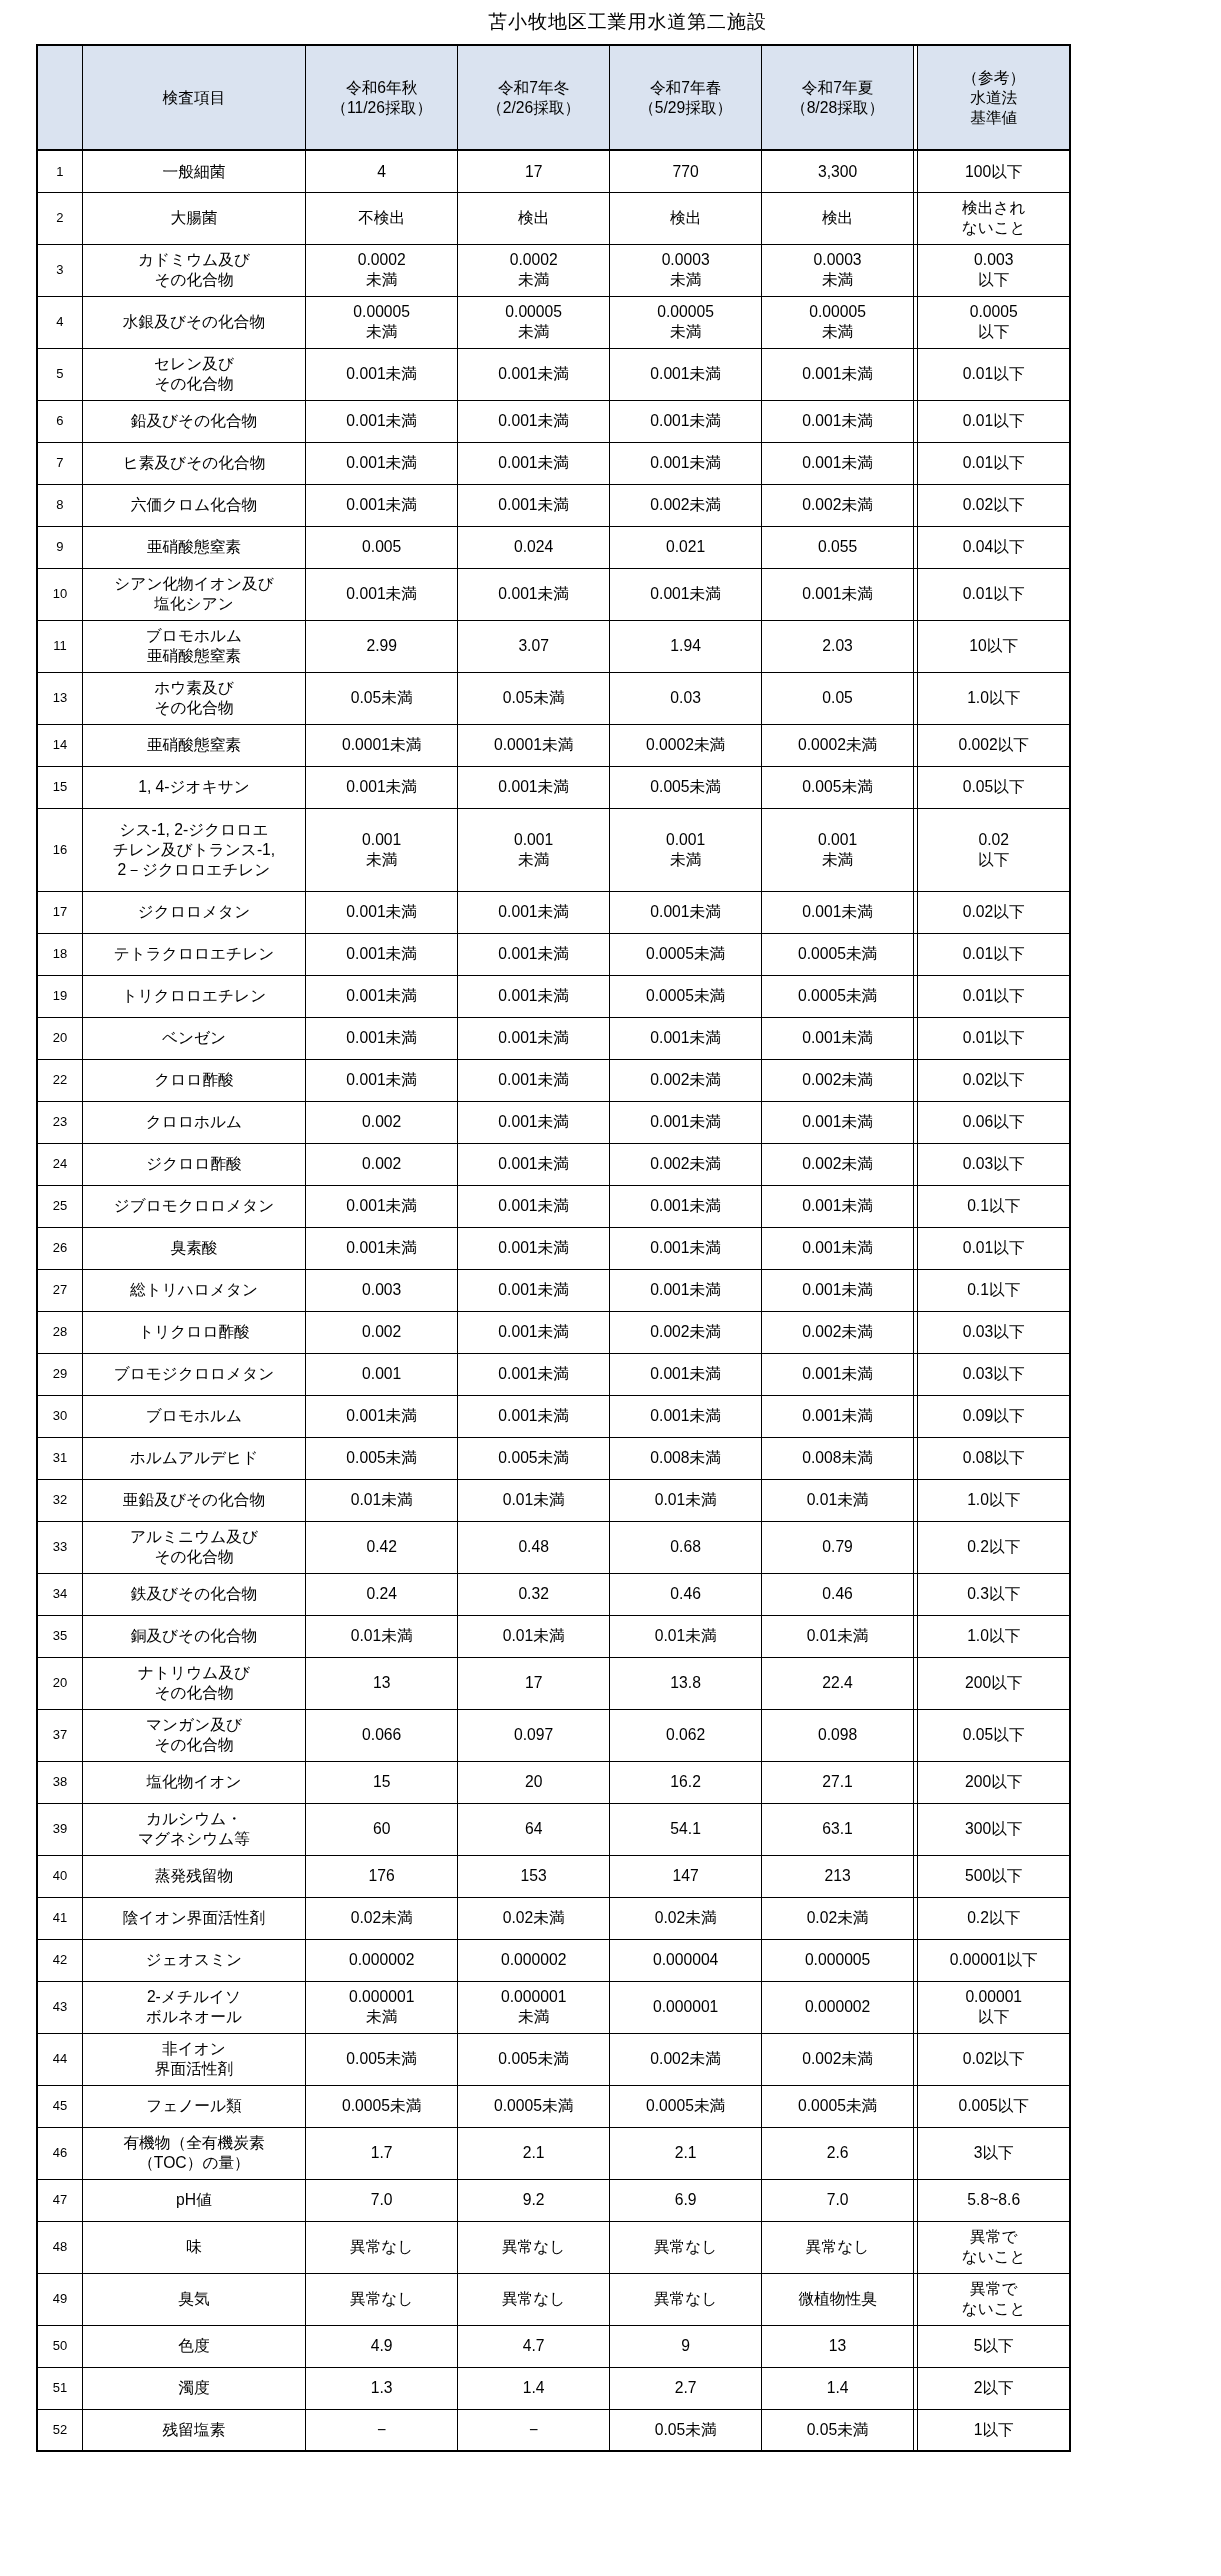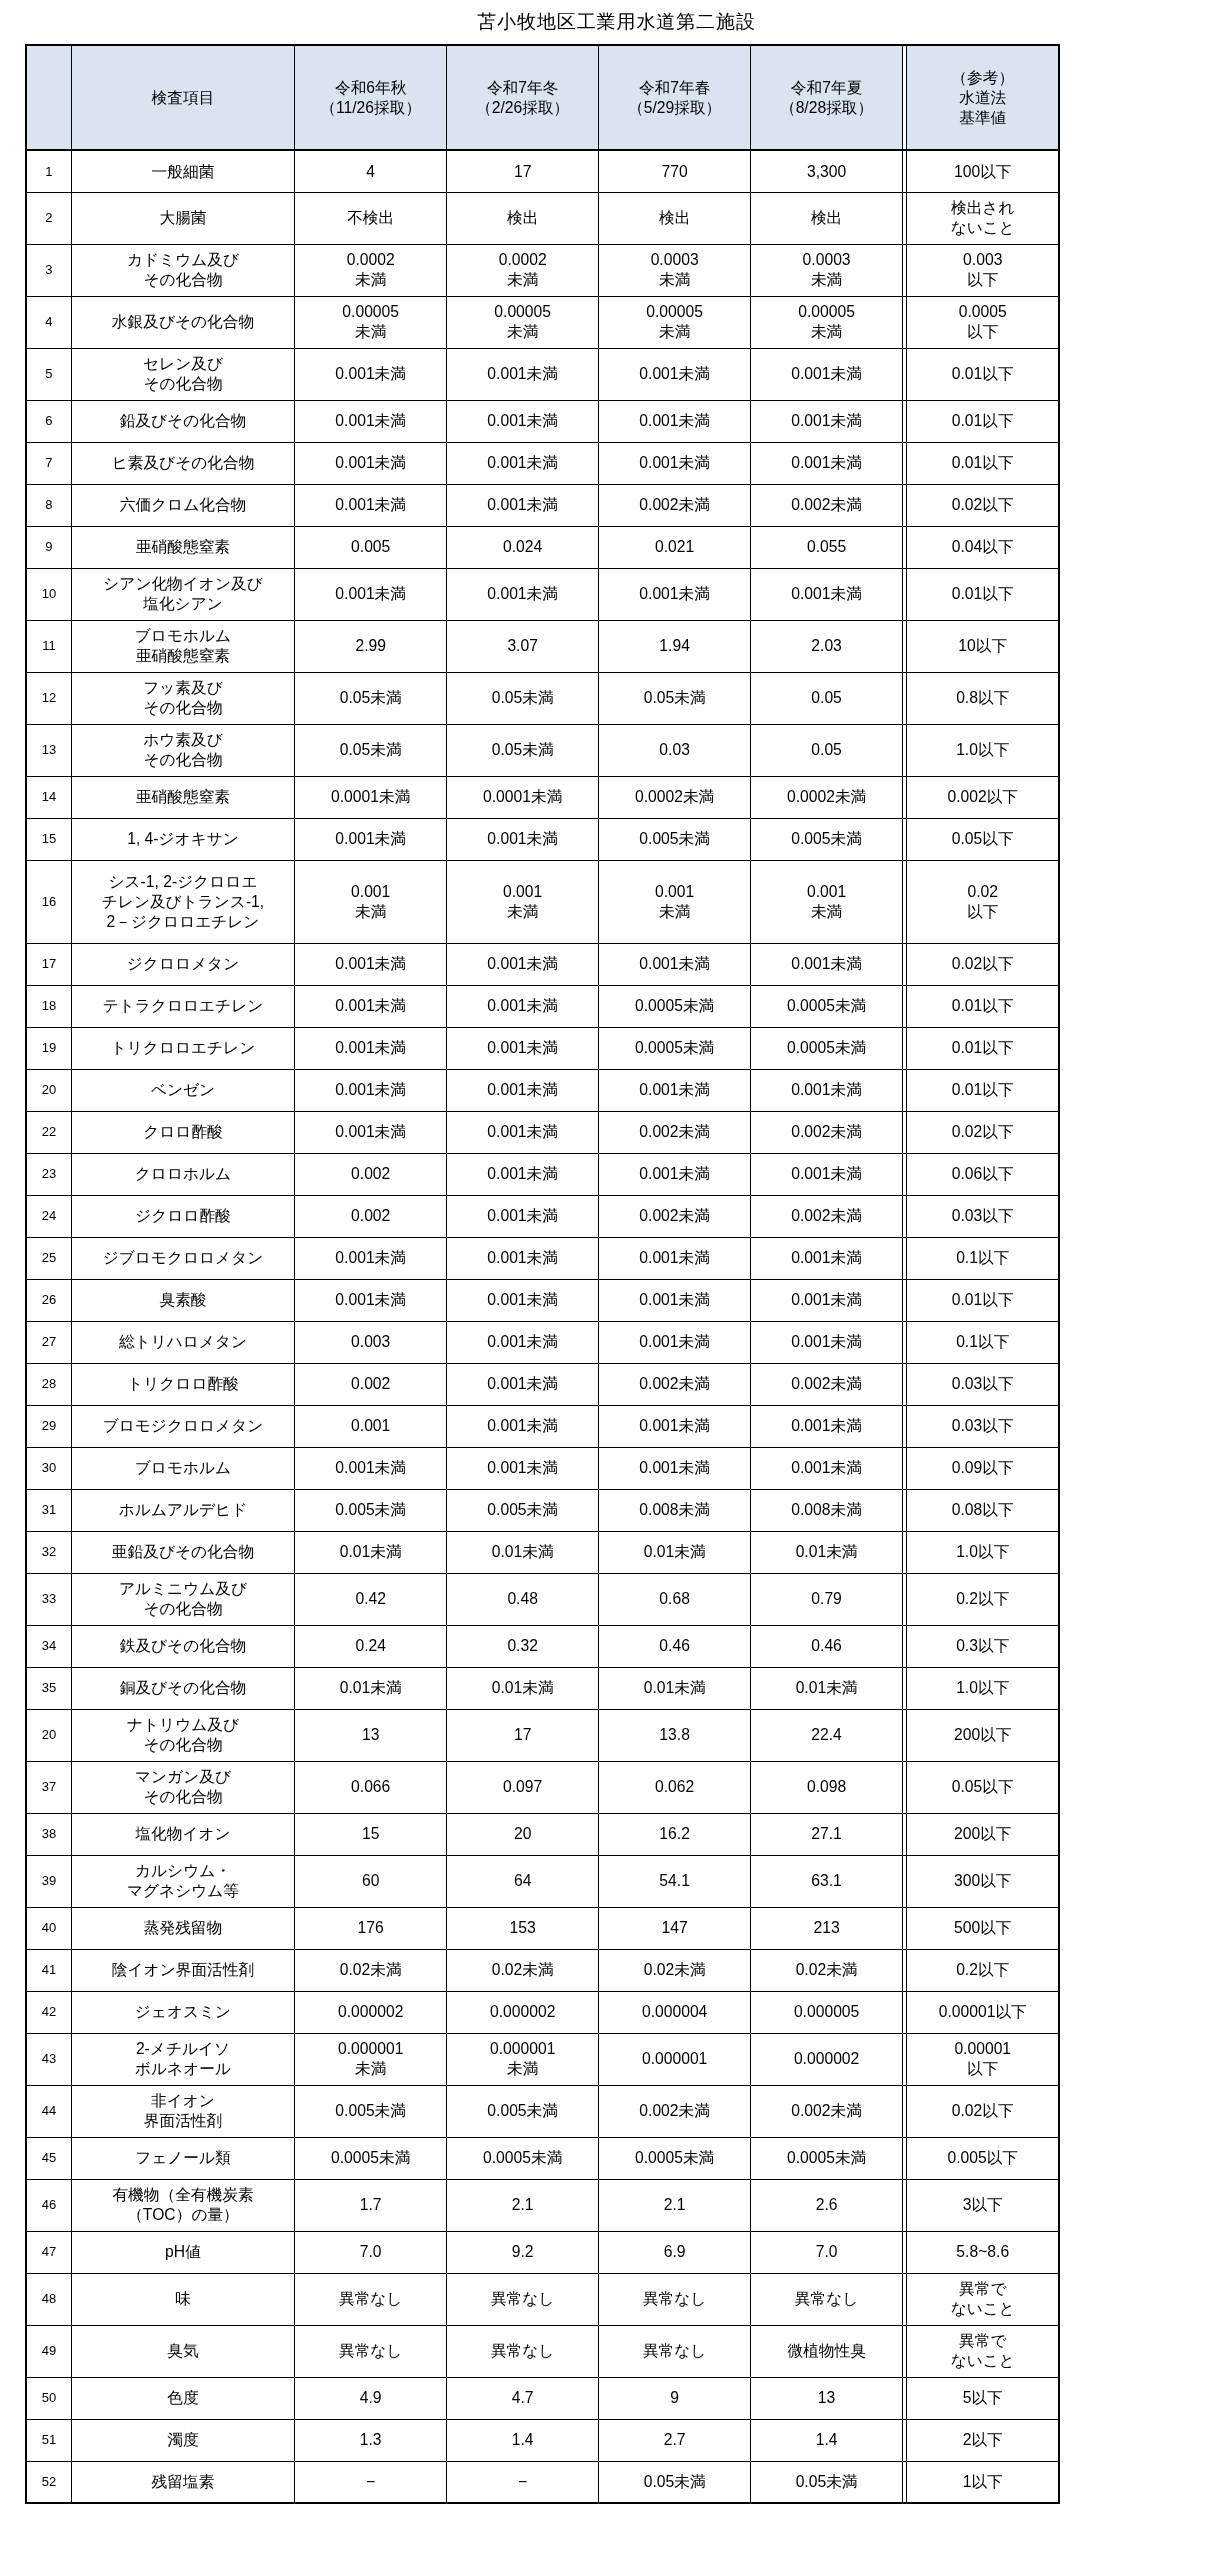--- a/index.html
+++ b/index.html
@@ -11,21 +11,21 @@
     color: #000000;
   }
   .page {
     width: 1222px;
     height: 2576px;
     background: #ffffff;
     box-sizing: border-box;
   }
   .table-wrap {
     width: 1183px;
-    margin-left: 25px;
+    margin-left: 36px;
     padding-top: 8.7px;
   }
   .doc-title {
     text-align: center;
     font-size: 19px;
     line-height: 26px;
     margin: 0 0 9.6px 0;
     letter-spacing: 0.9px;
     white-space: pre-line;
   }
@@ -225,31 +225,20 @@
             <td class="item">ブロモホルム
 亜硝酸態窒素</td>
             <td class="val">2.99</td>
             <td class="val">3.07</td>
             <td class="val">1.94</td>
             <td class="val">2.03</td>
             <td class="gap"></td>
             <td class="std">10以下</td>
           </tr>
           <tr class="h2">
-            <td class="no">12</td>
-            <td class="item">フッ素及び
-その化合物</td>
-            <td class="val">0.05未満</td>
-            <td class="val">0.05未満</td>
-            <td class="val">0.05未満</td>
-            <td class="val">0.05</td>
-            <td class="gap"></td>
-            <td class="std">0.8以下</td>
-          </tr>
-          <tr class="h2">
             <td class="no">13</td>
             <td class="item">ホウ素及び
 その化合物</td>
             <td class="val">0.05未満</td>
             <td class="val">0.05未満</td>
             <td class="val">0.03</td>
             <td class="val">0.05</td>
             <td class="gap"></td>
             <td class="std">1.0以下</td>
           </tr>

